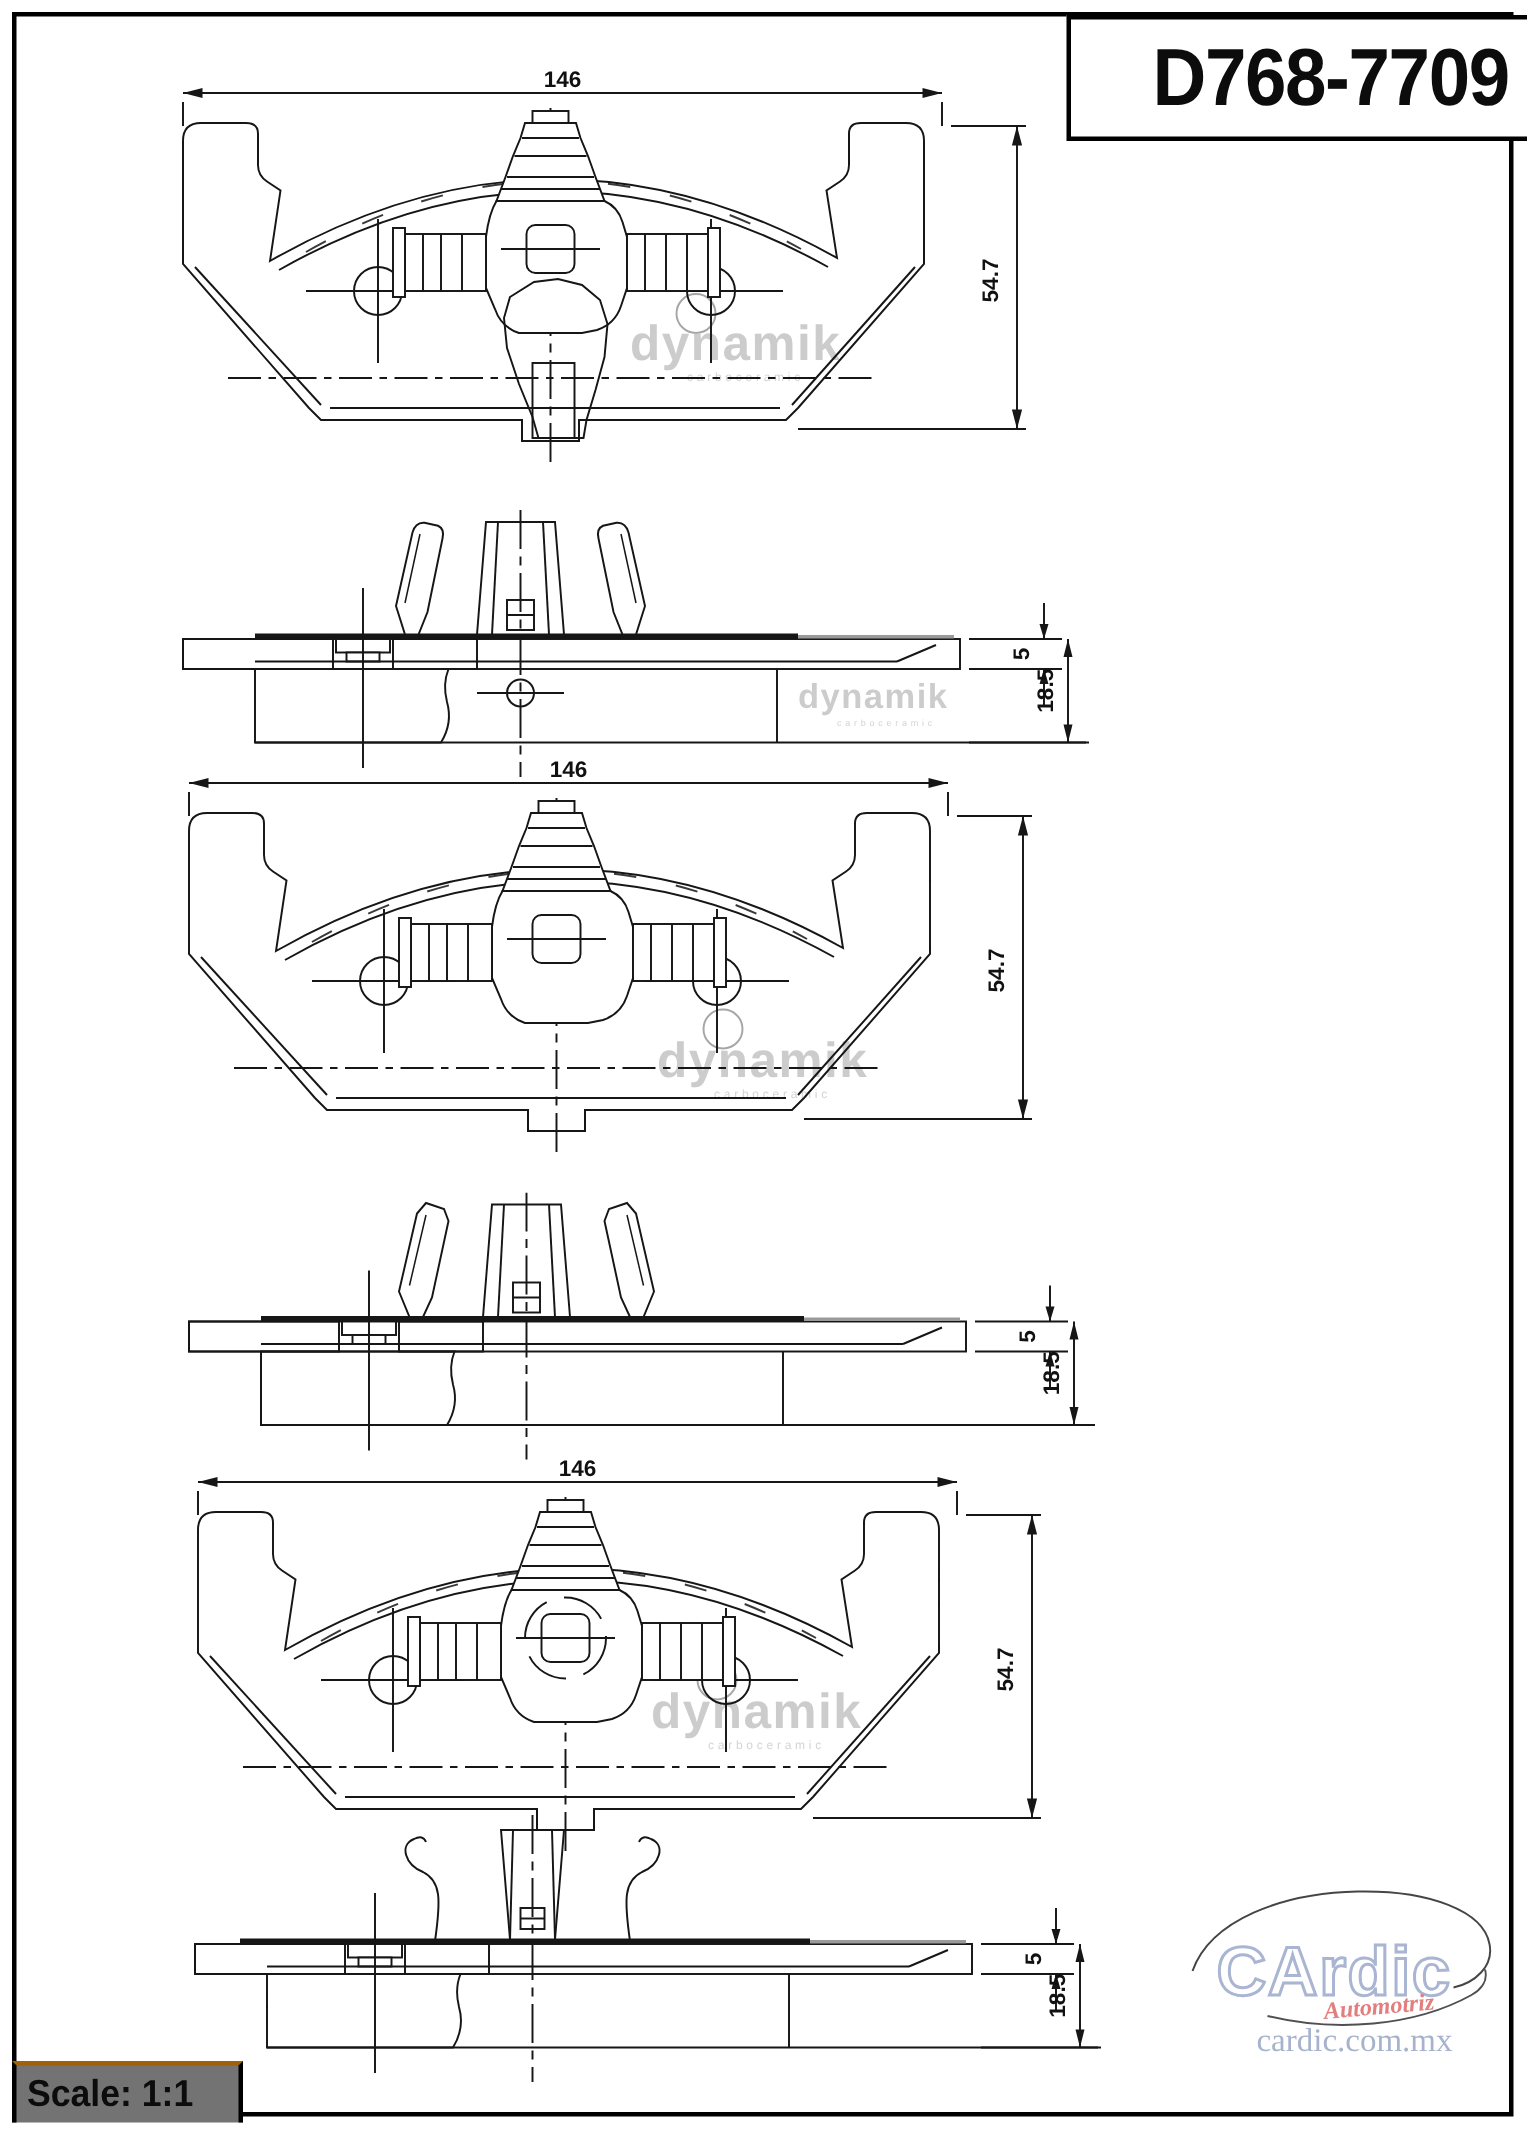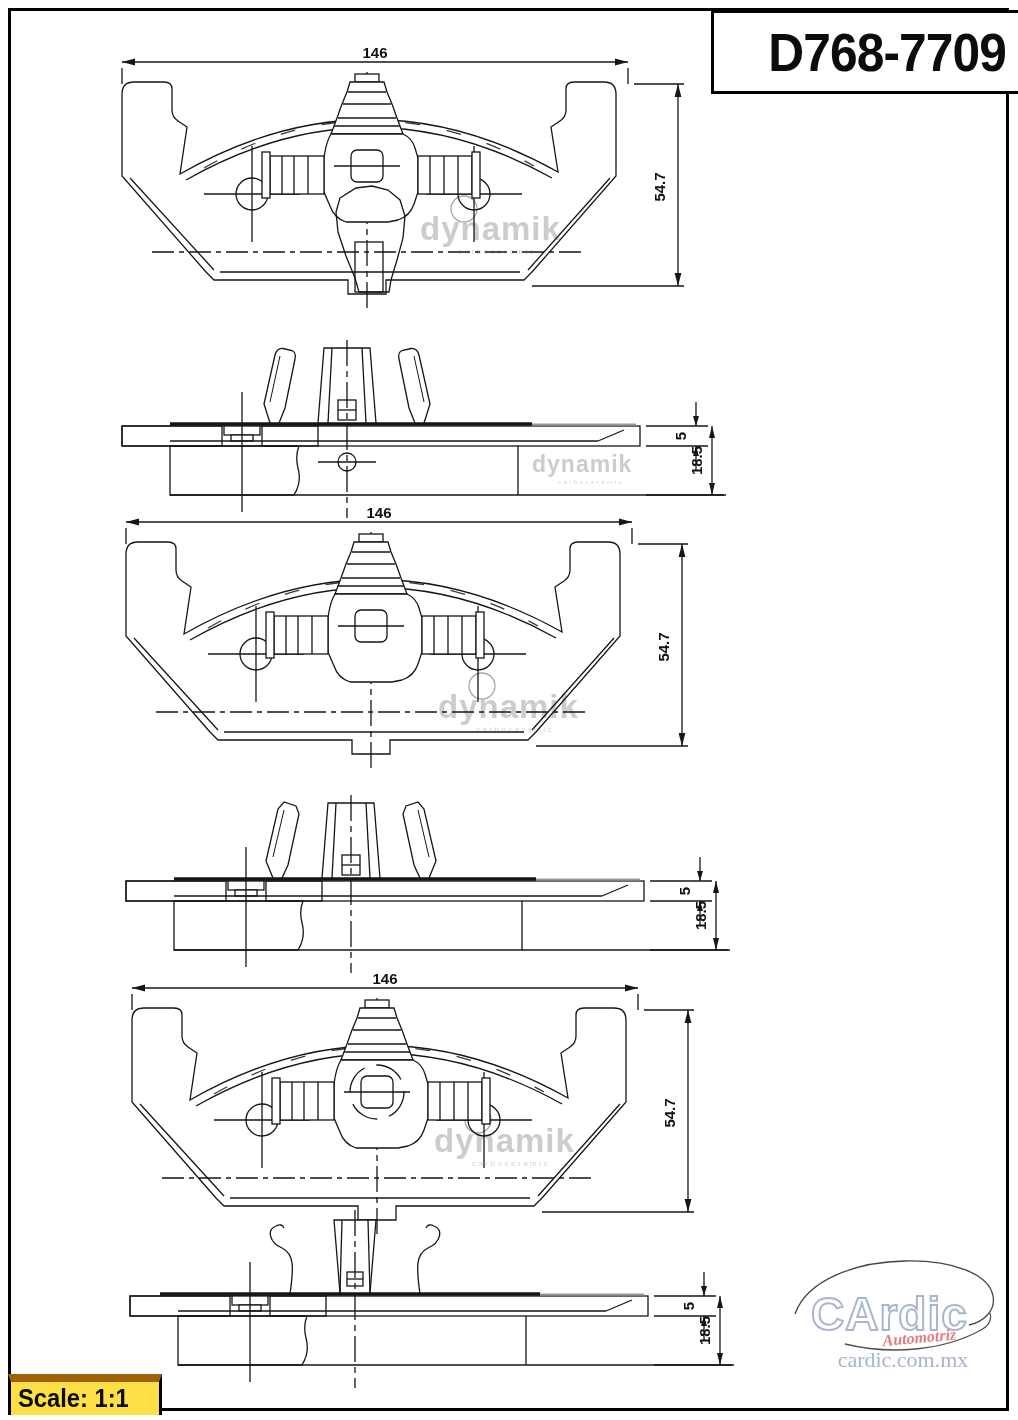--- a/index.html
+++ b/index.html
@@ -3,22 +3,22 @@
 <meta charset="utf-8">
 <style>
   html,body{margin:0;padding:0;background:#fff;}
   .page{position:relative;width:1018px;height:1420px;background:#fff;overflow:hidden;
         font-family:"Liberation Sans",sans-serif;}
   .frame{position:absolute;left:8px;top:8px;right:9px;bottom:9px;border:3px solid #000;}
   .title-block{position:absolute;left:711px;top:10px;width:352px;height:84px;border:3px solid #000;
         background:#fff;display:flex;align-items:center;justify-content:center;box-sizing:border-box;}
   .title-block span{font-weight:bold;font-size:54px;letter-spacing:-1px;transform:scaleX(.92);
         font-family:"Liberation Sans",sans-serif;color:#0c0c0c;white-space:nowrap;}
-  .scale-box{position:absolute;left:8px;top:1374px;width:154px;height:41px;background:#fde047;
-        border-top:8px solid #a16207;border-right:3px solid #000;border-left:3px solid #000;box-sizing:border-box;
+  .scale-box{position:absolute;left:8px;top:1374px;width:154px;height:41px;background:#737373;
+        border-top:3px solid #a16207;border-right:3px solid #000;border-left:3px solid #000;box-sizing:border-box;
         display:flex;align-items:center;}
   .scale-box span{font-weight:bold;font-size:25px;transform:scaleX(.95);margin-left:4px;color:#0c0c0c;white-space:nowrap;}
   .view{position:absolute;}
   .view line,.view path,.view circle,.view rect,.view polyline{stroke:#161616;fill:none;stroke-width:1.3px;}
   .view .w{fill:#fff;}
   .view polygon{fill:#161616;stroke:none;}
   .view .bold{stroke-width:3.5px;}
   .view .gray{stroke:#9a9a9a;stroke-width:2.2px;}
   .view .thin{stroke-width:1px;}
   .cl{stroke-dasharray:26 5 6 5;stroke-width:1px;}

